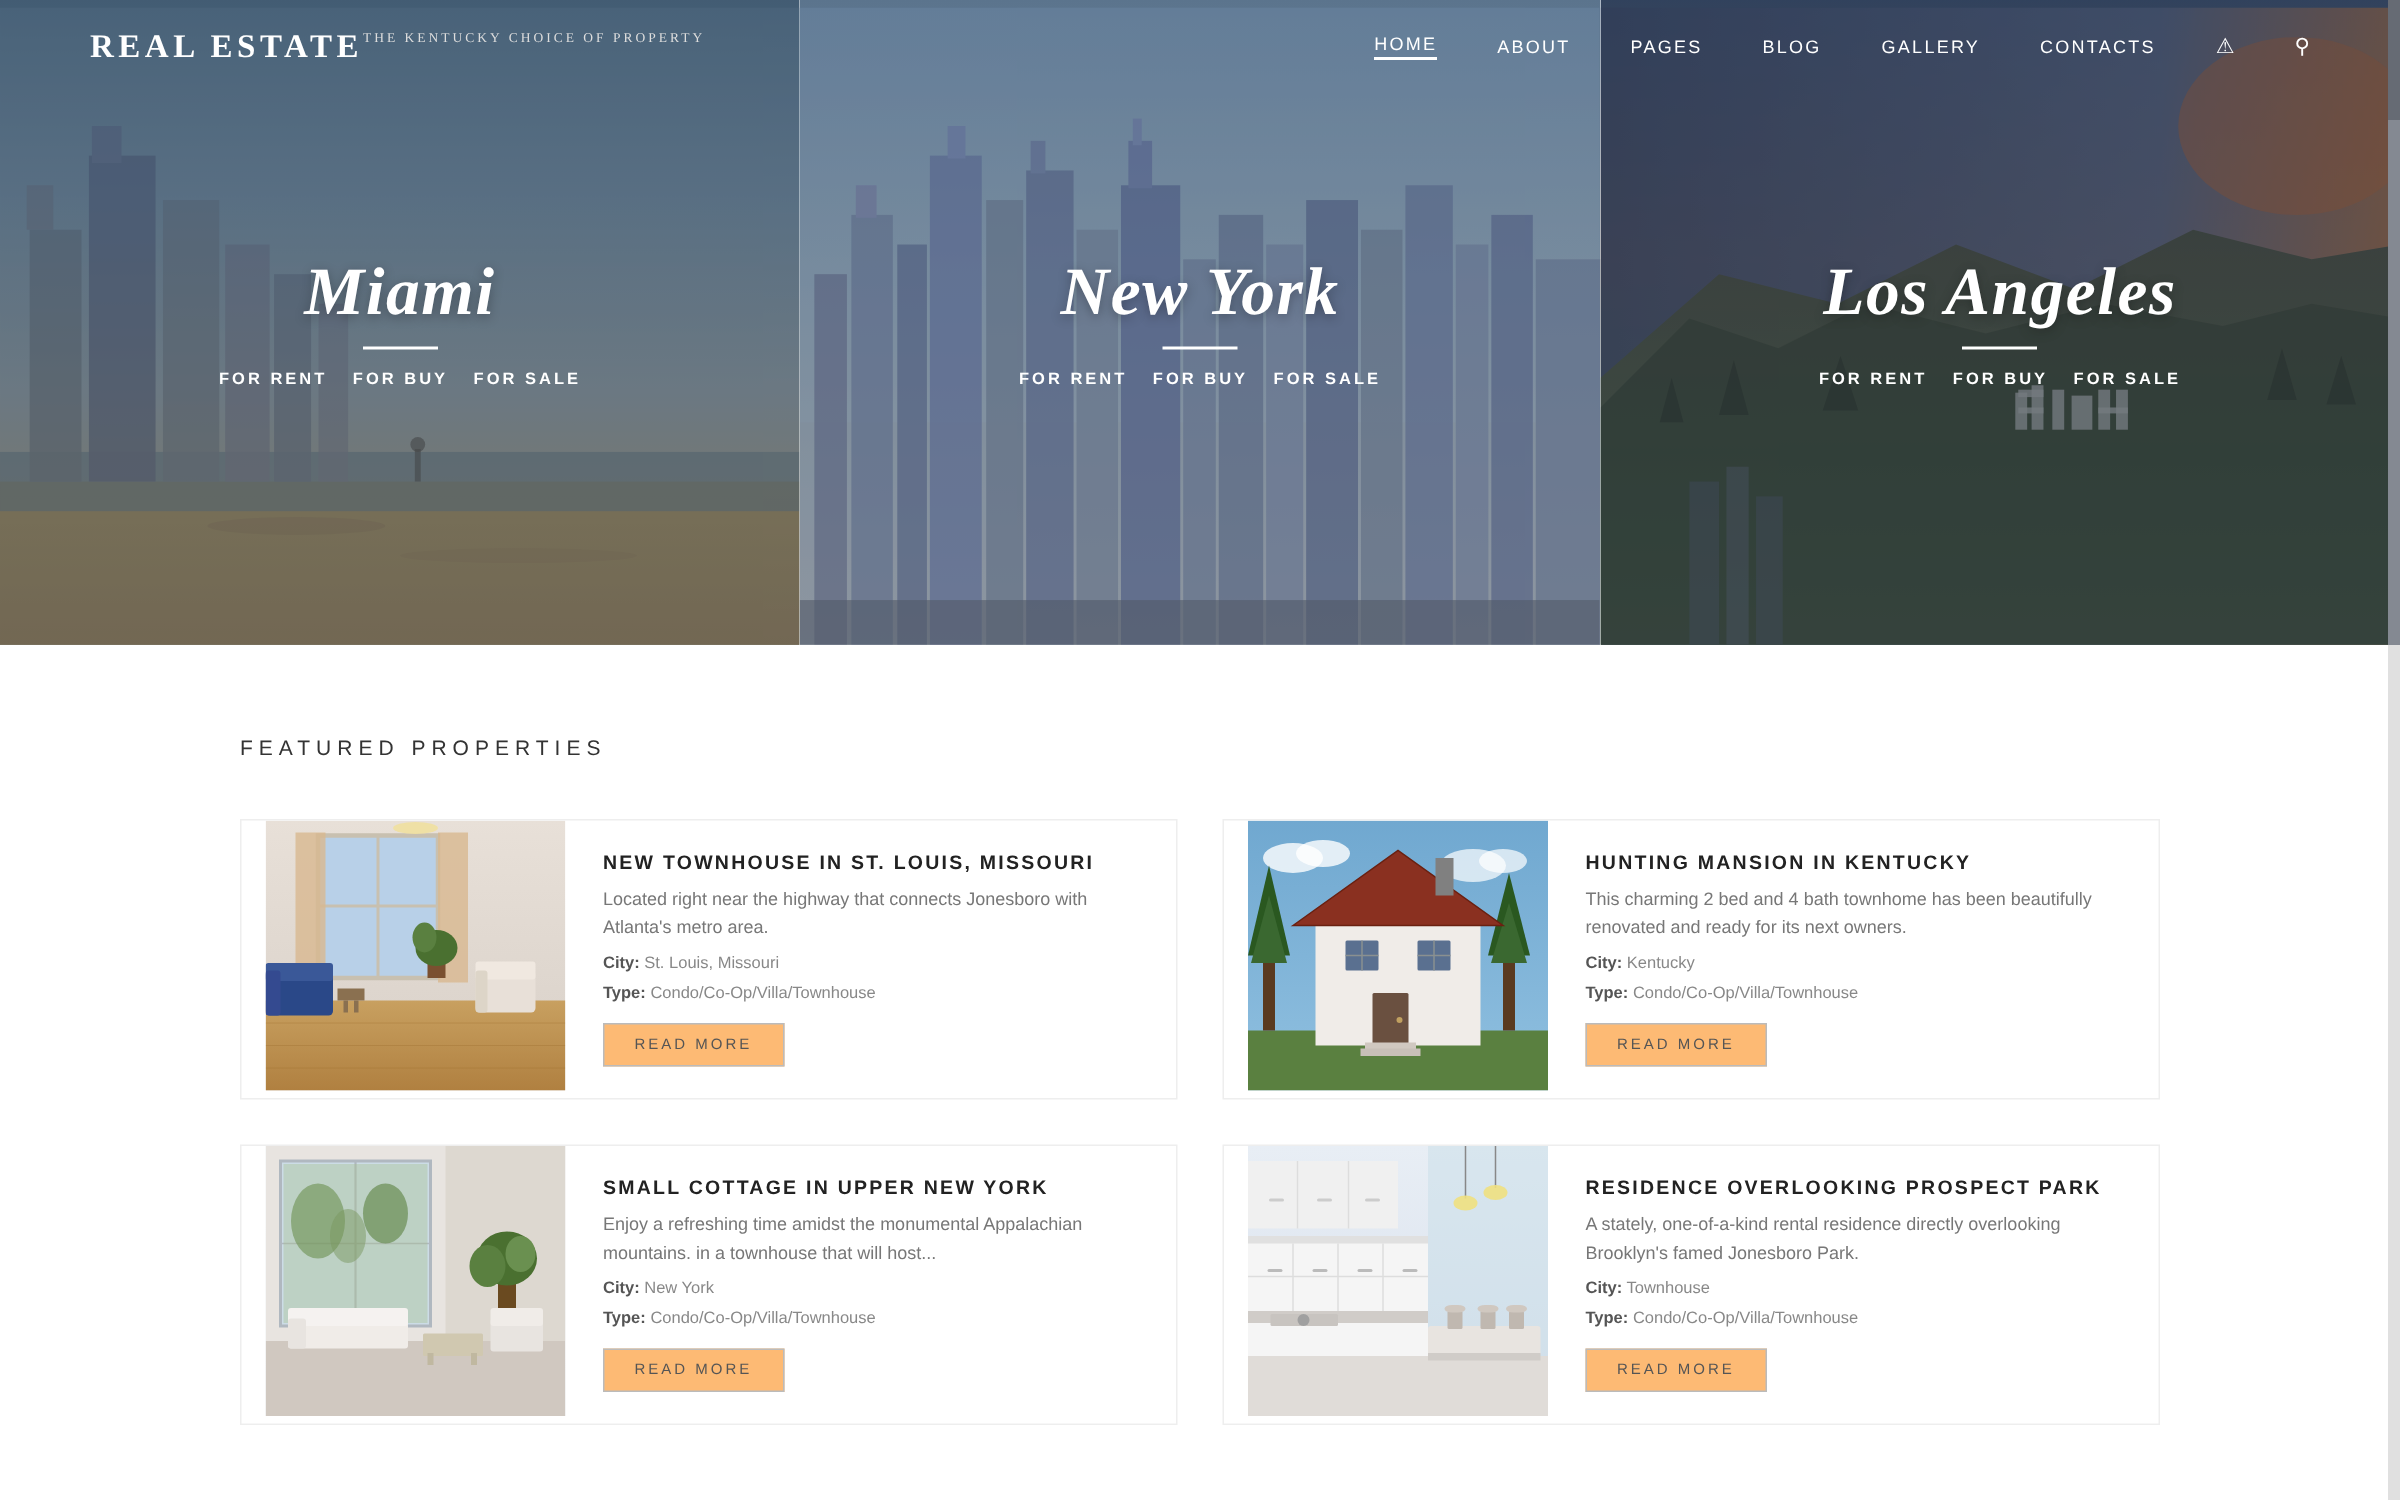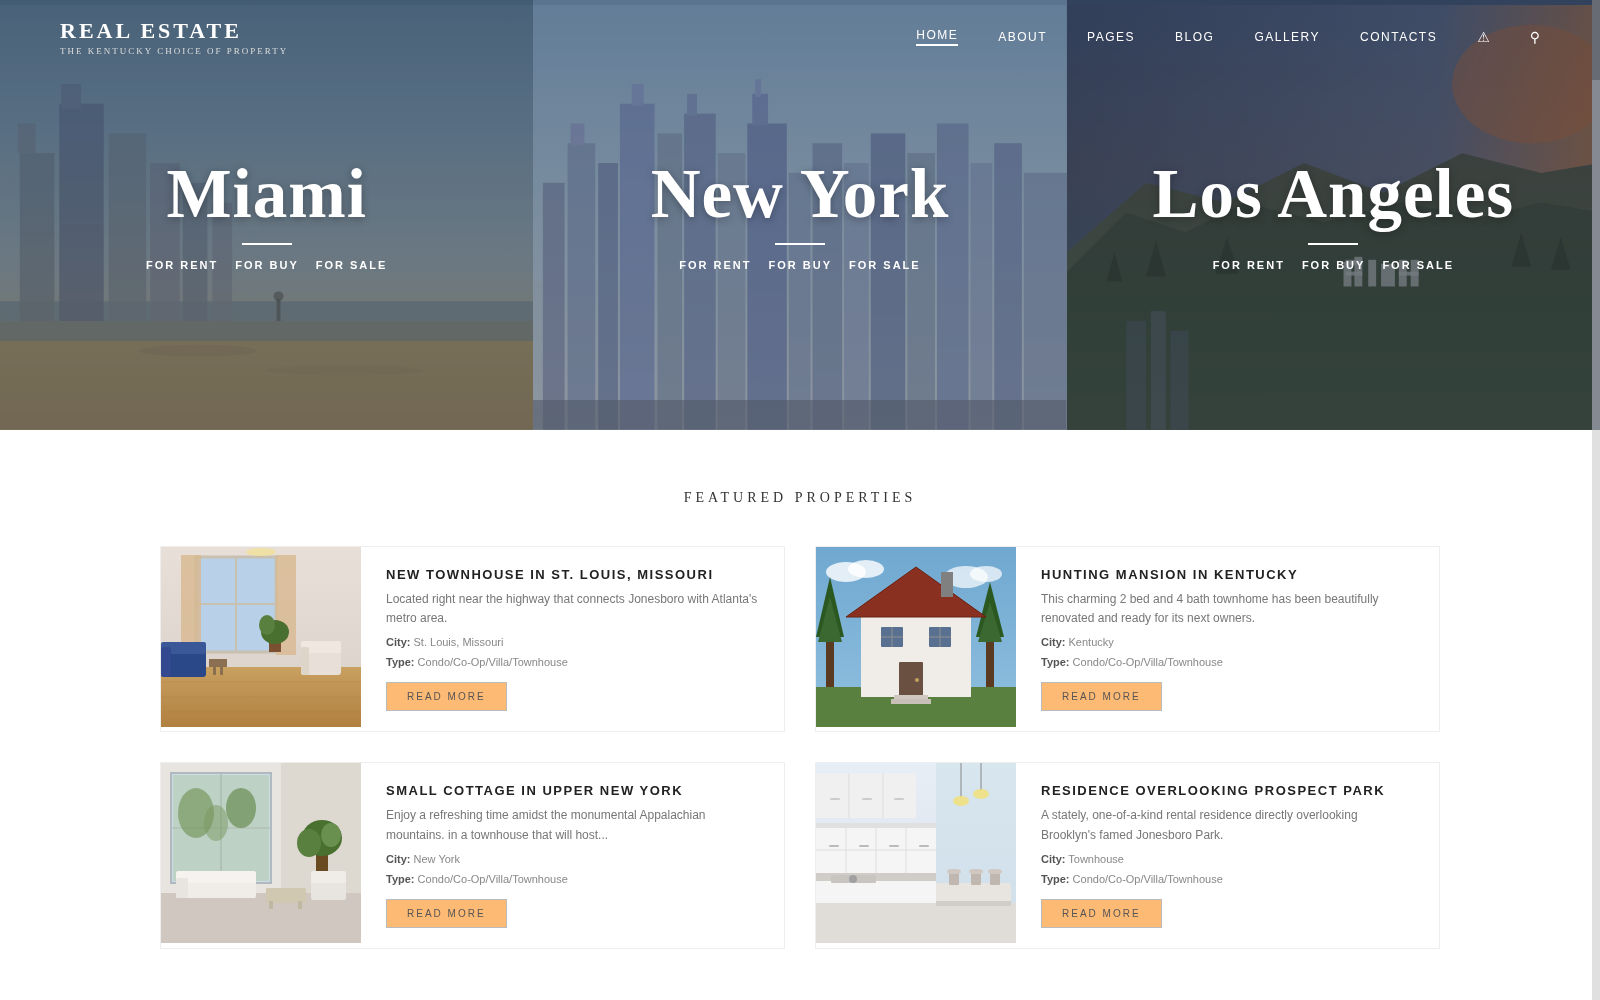--- a/index.html
+++ b/index.html
@@ -9,21 +9,21 @@
     .header {
       position: absolute;
       top: 0; left: 0; right: 0;
       z-index: 10;
       display: flex;
       align-items: center;
       justify-content: space-between;
       padding: 18px 60px;
       background: transparent;
     }
-    .logo-area { display: flex; flex-direction: column; justify-content: flex-end; }
+    .logo-area { display: flex; flex-direction: row; justify-content: flex-end; }
     .logo-title {
       font-family: 'Georgia', serif;
       font-size: 22px;
       font-weight: bold;
       letter-spacing: 3px;
       color: #fff;
     }
     .logo-subtitle {
       font-size: 9px;
       letter-spacing: 2px;
@@ -93,26 +93,27 @@
     }
 
     .hero-content {
       position: relative;
       z-index: 2;
       text-align: center;
       color: #fff;
     }
     .hero-city {
       font-family: 'Georgia', serif;
-      font-size: 69px;
+      font-size: 45px;
       font-weight: bold;
       letter-spacing: 1px;
       color: #fff;
       text-shadow: 0 2px 8px rgba(0,0,0,0.3);
       line-height: 1;
+      font-style: italic;
     }
     .hero-divider {
       width: 50px;
       height: 2px;
       background: #fff;
       margin: 14px auto;
     }
     .hero-links {
       display: flex;
       gap: 17px;
@@ -136,38 +137,38 @@
       left: 0;
       width: 100%;
       z-index: 0;
     }
 
     
     .featured-section {
       padding: 60px 160px 40px;
     }
     .section-title {
-      text-align: center;
-      font-family: Liberation Serif, serif;
+      font-family: Liberation Sans, sans-serif;
       font-size: 14px;
       letter-spacing: 4px;
       color: #333;
       margin-bottom: 40px;
       font-weight: normal;
       text-transform: uppercase;
     }
     .properties-grid {
       display: grid;
       grid-template-columns: 1fr 1fr;
       gap: 30px;
     }
     .property-card {
       display: flex;
       gap: 0;
       border: 1px solid #eee;
+      padding-left: 16px;
     }
     .property-img {
       width: 200px;
       min-height: 180px;
       flex-shrink: 0;
       overflow: hidden;
     }
     .property-info {
       padding: 20px 25px;
       flex: 1;

